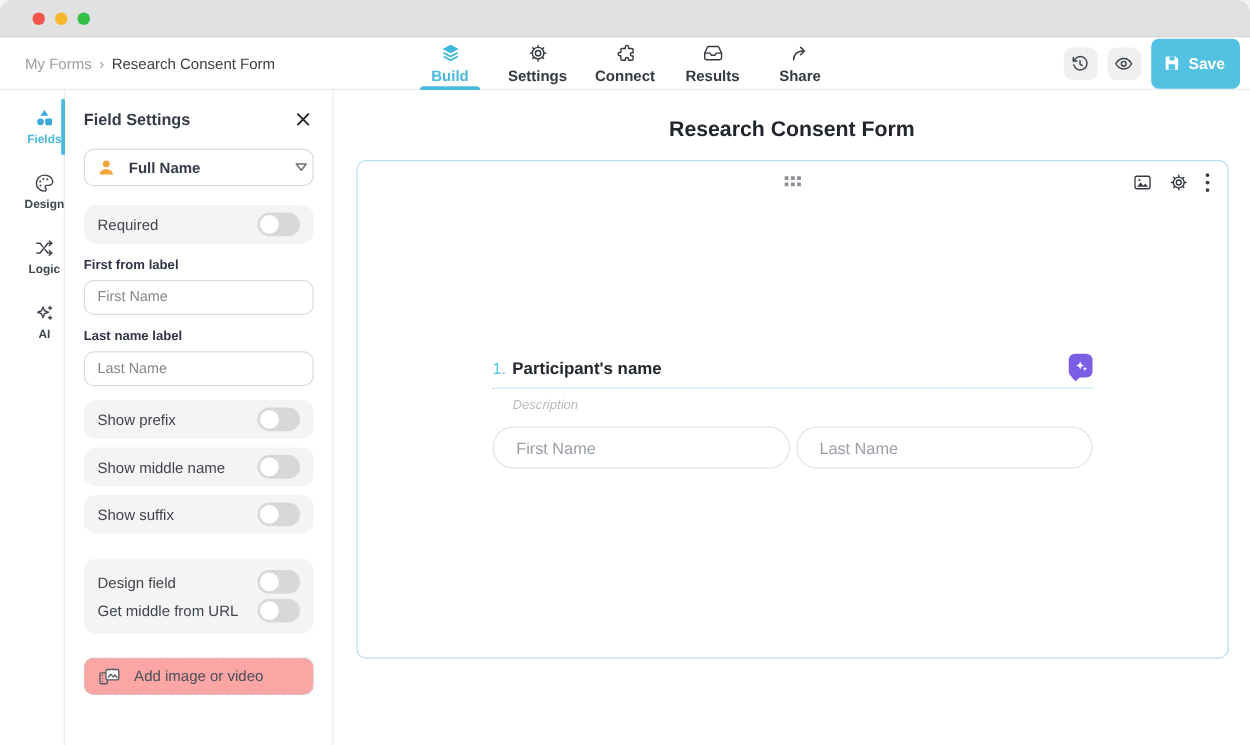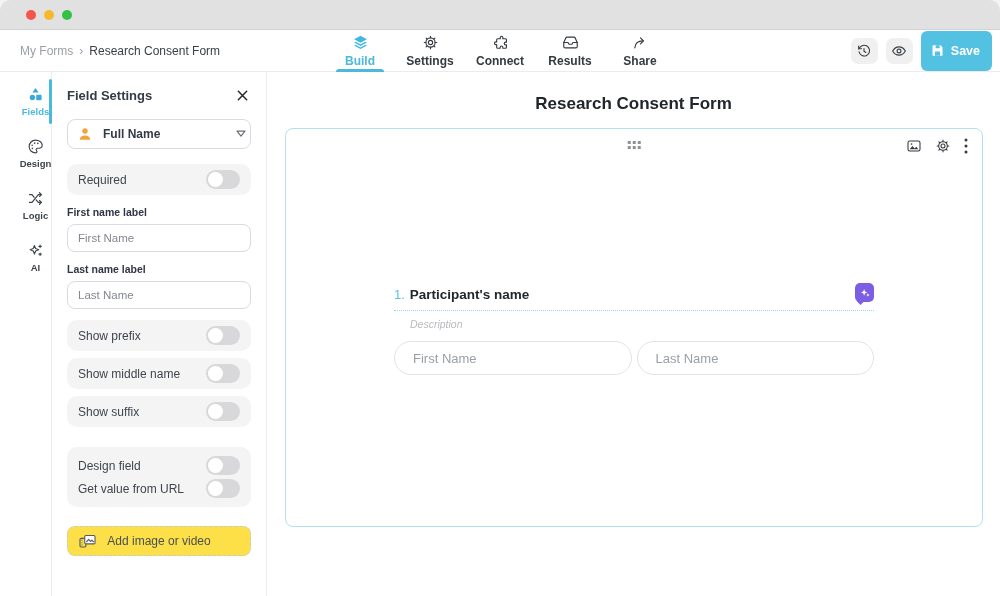--- a/index.html
+++ b/index.html
@@ -58,21 +58,21 @@
   .toggle::after { content:""; position:absolute; left:2px; top:2px; width:15px; height:15px; border-radius:50%; background:#fff; }
 
   .f-label { font-size:10.5px; font-weight:700; color:#2f3545; margin:11px 0 6px; }
   .text-input { width:100%; height:28px; border:1px solid #d9dbe0; border-radius:8px; padding:0 10px; font-size:11.5px; color:#83878e; font-family:"Liberation Sans", sans-serif; outline:none; background:#fff; }
   .mt-gap { margin-top:11px; }
   .toggle-box.suffix { margin-bottom:20px;align-items:center; }
 
   .toggle-group { background:#f4f4f5; border-radius:10px; padding:7px 11px; margin-bottom:19px; }
   .toggle-row { height:23px; display:flex; align-items:center; justify-content:space-between; }
 
-  .add-media { position:relative; width:100%; height:30px; border:1px dashed #c9cbd0; border-radius:8px; background:#fde047; display:flex; align-items:center; justify-content:center; cursor:pointer; }
+  .add-media { position:relative; width:100%; height:30px; border:1px dashed #c9cbd0; border-radius:8px; background:#fca5a5; display:flex; align-items:center; justify-content:center; cursor:pointer; }
   .add-media .am-ic { position:absolute; left:10px; top:5px; color:#555a61; }
   .add-media .am-label { font-size:12px; color:#4a4f57; }
 
   
   .canvas { position:relative; flex:1; background:#fff; }
   .form-title { text-align:center; margin-top:22px; font-size:17px; font-weight:700; color:#21262c; }
   .card { position:absolute; left:18px; top:56px; width:698px; height:399px; border:1.5px solid #b5dff0; border-radius:8px; background:#fff; }
   .drag-handle { position:absolute; left:50%; top:12px; transform:translateX(-50%); display:grid; grid-template-columns:repeat(3,2.5px); grid-gap:2.5px; cursor:grab; }
   .drag-handle i { width:2.5px; height:2.5px; background:#8d9196; }
   .card-icons { position:absolute; right:14px; top:9px; display:flex; align-items:center; gap:13px; color:#343a40; }
@@ -324,21 +324,21 @@
         <svg class="chev" width="10" height="8" style="color:#6b7076">
             <use href="#i-chevron-down"></use>
           </svg>
       </div>
 
       <div class="toggle-box">
         <span class="tog-label">Required</span>
         <span class="toggle"></span>
       </div>
 
-      <div class="f-label">First name label</div>
+      <div class="f-label">First from label</div>
       <input class="text-input" type="text" value="First Name" style="">
 
       <div class="f-label">Last name label</div>
       <input class="text-input" type="text" value="Last Name" style="">
 
       <div class="toggle-box mt-gap">
         <span class="tog-label">Show prefix</span>
         <span class="toggle"></span>
       </div>
       <div class="toggle-box">
@@ -349,21 +349,21 @@
         <span class="tog-label">Show suffix</span>
         <span class="toggle"></span>
       </div>
 
       <div class="toggle-group">
         <div class="toggle-row">
           <span class="tog-label">Design field</span>
           <span class="toggle"></span>
         </div>
         <div class="toggle-row">
-          <span class="tog-label">Get value from URL</span>
+          <span class="tog-label">Get middle from URL</span>
           <span class="toggle"></span>
         </div>
       </div>
 
       <button class="add-media">
         <svg class="am-ic" width="19" height="19">
             <use href="#i-media"></use>
           </svg>
         <span class="am-label">Add image or video</span>
       </button>

